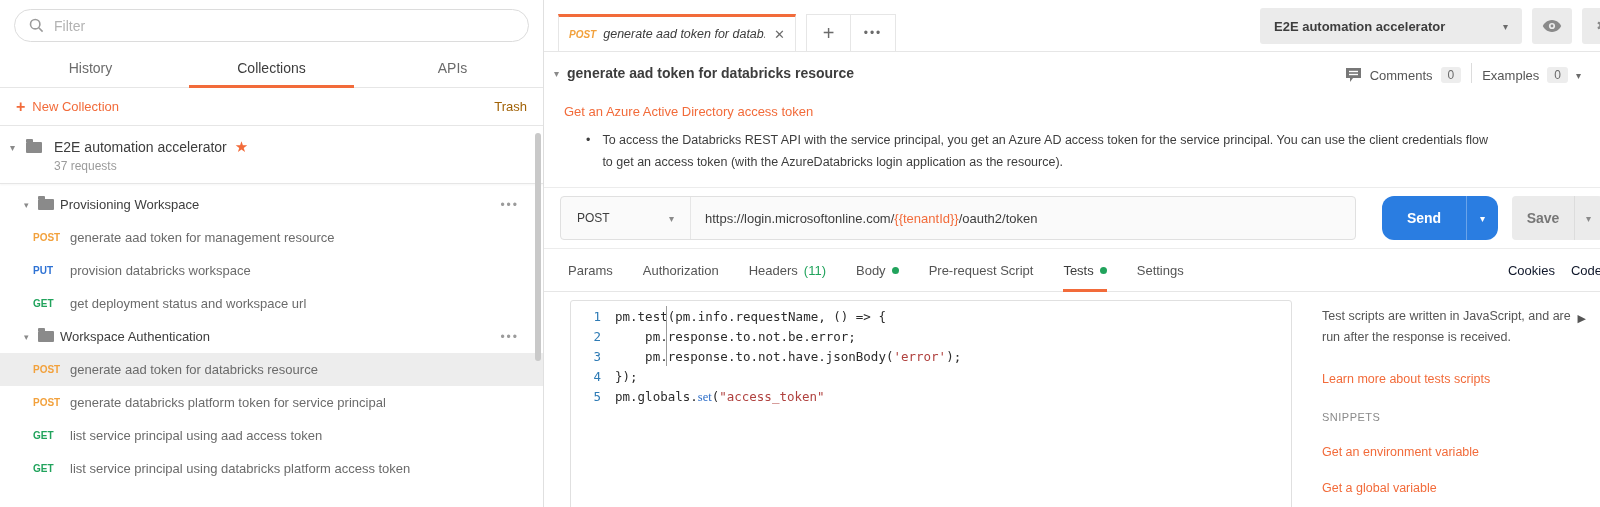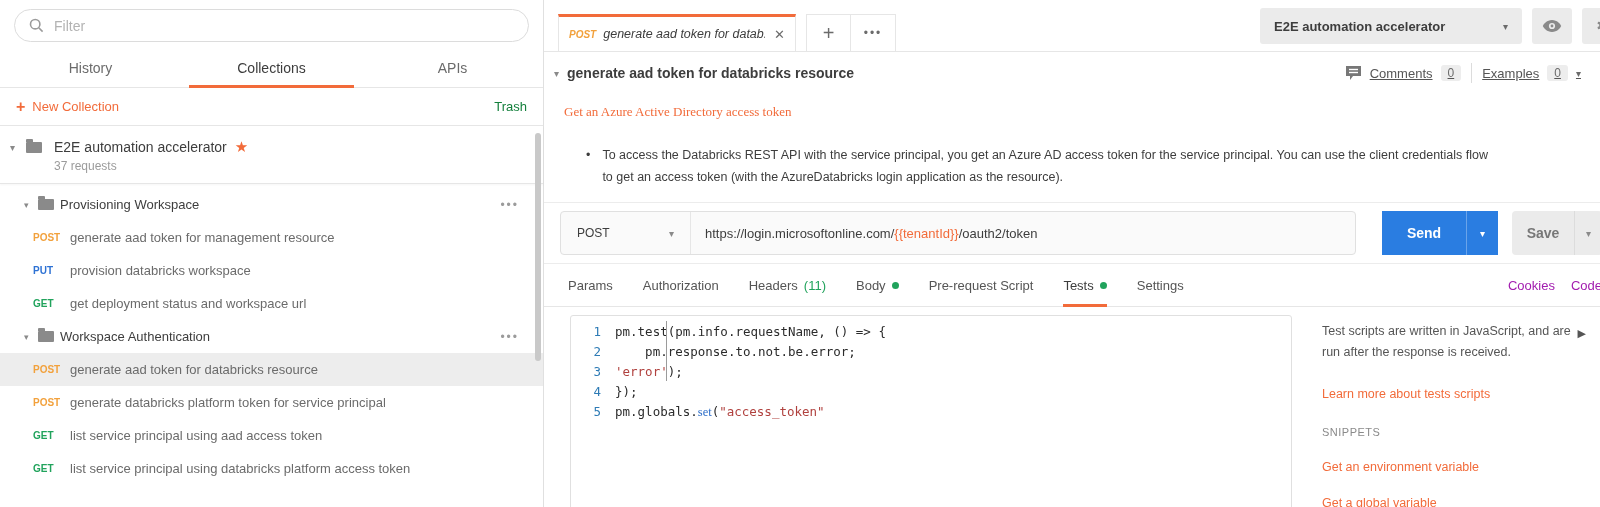--- a/index.html
+++ b/index.html
@@ -13,21 +13,21 @@
   .filter-wrap svg { flex:none; margin-right:10px; }
   .filter-input { border:none; outline:none; font-size:14px; color:#3d3d3d; width:100%; background:transparent; }
   .filter-input::placeholder { color:#b3b3b3; }
   .side-tabs { display:flex; height:40px; border-bottom:1px solid #e6e6e6; }
   .side-tab { flex:1; display:flex; align-items:center; justify-content:center; font-size:14px; color:#6b6b6b; cursor:pointer; position:relative; }
   .side-tab.active { color:#3d3d3d; }
   .side-tab.active::after { content:""; position:absolute; left:8px; right:8px; bottom:-1px; height:3px; background:#f26b3a; }
   .side-actions { display:flex; align-items:center; justify-content:space-between; height:38px; padding:0 16px; border-bottom:1px solid #e6e6e6; }
   .new-collection { color:#f26b3a; font-size:13px; display:flex; align-items:center; gap:7px; cursor:pointer; }
   .plus-glyph { font-size:16px; font-weight:bold; line-height:1; }
-  .trash-link { color:#15803d; font-size:13px; cursor:pointer; }
+  .trash-link { color:#a16207; font-size:13px; cursor:pointer; }
   .root-row { padding:12px 14px 10px 10px; border-bottom:1px solid #e6e6e6; box-shadow:0 1px 2px rgba(0,0,0,.04); display:flex; }
   .root-caret { color:#8a8a8a; font-size:10px; width:16px; padding-top:4px; }
   .root-main { display:flex; flex-direction:column; gap:3px; }
   .root-title-line { display:flex; align-items:center; gap:8px; font-size:14px; color:#3d3d3d; }
   .star { color:#f26b3a; font-size:15px; }
   .root-meta { font-size:12px; color:#9b9b9b; }
   .folder-icon { position:relative; width:16px; height:11px; background:#8a8a8a; border-radius:1px; flex:none; margin:0 6px 0 0; }
   .folder-icon::before { content:""; position:absolute; top:-3px; left:0; width:7px; height:3px; background:#8a8a8a; border-radius:1px 1px 0 0; }
   .tree { padding-top:4px; }
   .tree-row { height:33px; display:flex; align-items:center; font-size:13px; color:#6b6b6b; cursor:pointer; position:relative; }
@@ -57,53 +57,53 @@
   .env-select .env-name { font-size:13px; font-weight:bold; color:#3d3d3d; }
   .env-select .env-caret { color:#6b6b6b; font-size:10px; }
   .icon-btn { width:40px; height:36px; background:#ebebeb; border-radius:3px; display:flex; align-items:center; justify-content:center; cursor:pointer; flex:none; }
   .icon-btn.gear-btn { width:48px; margin-right:-14px; }
   .gear-glyph { font-size:24px; color:#8a8a8a; line-height:1; }
 
   .req-header { height:42px; display:flex; align-items:center; justify-content:space-between; padding:0 35px 0 10px; }
   .req-title-wrap { display:flex; align-items:center; gap:8px; }
   .req-title-caret { color:#8a8a8a; font-size:10px; }
   .req-title { font-size:14px; font-weight:bold; color:#3d3d3d; }
-  .meta-items { display:flex; align-items:center; font-size:13px; color:#555;text-decoration:underline; }
+  .meta-items { display:flex; align-items:flex-end; font-size:13px; color:#555; }
   .badge { background:#ededed; border-radius:3px; padding:1px 7px; font-size:12px; color:#6b6b6b; }
   .meta-divider { width:1px; height:20px; background:#dcdcdc; margin:0 10px; }
   .meta-caret { color:#6b6b6b; font-size:10px; cursor:pointer; }
   .meta-group { display:flex; align-items:center; gap:8px; cursor:pointer; }
 
   .description { padding:8px 40px 14px 20px; border-bottom:1px solid #ececec; }
-  .desc-link { color:#f26b3a; font-size:13px; cursor:pointer; display:inline-block; margin-bottom:24px;font-family:Liberation Serif, serif; }
+  .desc-link { color:#f26b3a; font-size:13px; cursor:pointer; display:inline-block; margin-bottom:10px; }
   .desc-bullet { display:flex; font-size:12.5px; color:#3d3d3d; line-height:22px; max-width:930px; }
   .desc-bullet::before { content:"•"; margin:0 12px 0 22px; }
 
   .url-row { height:60px; display:flex; align-items:center; padding:0 14px 0 16px; }
   .url-box { flex:none; width:796px; height:44px; background:#fafafa; border:1px solid #e0e0e0; border-radius:4px; display:flex; align-items:center; }
   .method-cell { width:130px; display:flex; align-items:center; justify-content:space-between; padding:0 16px; cursor:pointer; border-right:1px solid #e6e6e6; height:100%; }
   .method-cell .method-label { font-size:12px; color:#3d3d3d; }
   .method-cell .caret { color:#8a8a8a; font-size:10px; }
   .url-text { padding-left:14px; font-size:13px; color:#3d3d3d; white-space:nowrap; overflow:hidden; cursor:text; }
   .url-var { color:#f26b3a; }
-  .send-btn { margin-left:26px; height:44px; width:116px; background:#2a7de1; border-radius:0; display:flex; align-items:stretch; cursor:pointer; overflow:hidden; }
+  .send-btn { margin-left:26px; height:44px; width:116px; background:#2a7de1; border-radius:12px; display:flex; align-items:stretch; cursor:pointer; overflow:hidden; }
   .send-label { flex:1; display:flex; align-items:center; justify-content:center; color:#fff; font-size:14px; font-weight:bold; }
   .send-caret { width:32px; display:flex; align-items:center; justify-content:center; color:#fff; font-size:10px; border-left:1px solid rgba(255,255,255,.3); }
   .save-btn { margin-left:14px; height:44px; width:90px; background:#ebebeb; border-radius:4px; display:flex; align-items:stretch; cursor:pointer; overflow:hidden; }
   .save-label { flex:1; display:flex; align-items:center; justify-content:center; color:#777; font-size:14px; font-weight:bold; }
   .save-caret { width:28px; display:flex; align-items:center; justify-content:center; color:#8a8a8a; font-size:10px; border-left:1px solid #dcdcdc; }
 
   .req-tabs { height:44px; border-top:1px solid #ececec; border-bottom:1px solid #e6e6e6; display:flex; align-items:center; padding:0 14px 0 24px; position:relative; }
   .rtab { font-size:13px; color:#555; margin-right:30px; height:100%; display:flex; align-items:center; gap:6px; position:relative; cursor:pointer; white-space:nowrap; }
   .rtab .count { color:#21a35c; }
   .rtab .dot { width:7px; height:7px; border-radius:50%; background:#21a35c; display:inline-block; }
   .rtab.active { color:#3d3d3d; }
   .rtab.active::after { content:""; position:absolute; left:0; right:0; bottom:-1px; height:3px; background:#f26b3a; }
   .tabs-right { position:absolute; right:14px; display:flex; gap:16px; font-size:13px; }
-  .tabs-right span { color:#a21caf; cursor:pointer; }
+  .tabs-right span { color:#0f172a; cursor:pointer; }
 
   .work-area { position:relative; display:flex; height:213px; }
   .editor { margin:8px 0 0 26px; width:722px; height:300px; border:1px solid #e0e0e0; border-radius:3px; background:#fff; padding-top:6px; font-family:"DejaVu Sans Mono","Liberation Mono",monospace; font-size:12.5px; }
   .code-line { display:flex; height:20px; line-height:20px; }
   .gutter { width:44px; text-align:right; padding-right:14px; color:#2e7bb5; flex:none; }
   .code-text { white-space:pre; color:#2b2b2b; }
   .tok-str { color:#b0413e; }
   .tok-fn { color:#2d6ec9;font-family:Liberation Serif, serif; }
   .cursor-line { position:absolute; left:122px; top:14px; width:1px; height:60px; background:#9b9b9b; }
 
@@ -322,20 +322,21 @@
         <div class="code-line">
           <span class="gutter">1</span>
           <span class="code-text">pm.test(pm.info.requestName, () =&gt; {</span>
         </div>
         <div class="code-line">
           <span class="gutter">2</span>
           <span class="code-text">    pm.response.to.not.be.error;</span>
         </div>
         <div class="code-line">
           <span class="gutter">3</span>
+          <span class="code-text">    pm.response.to.not.have.jsonBody(</span>
             <span class="code-text tok-str">'error'</span>
             <span class="code-text">);</span>
         </div>
         <div class="code-line">
           <span class="gutter">4</span>
           <span class="code-text">});</span>
         </div>
         <div class="code-line">
           <span class="gutter">5</span>
           <span class="code-text">pm.globals.</span>

